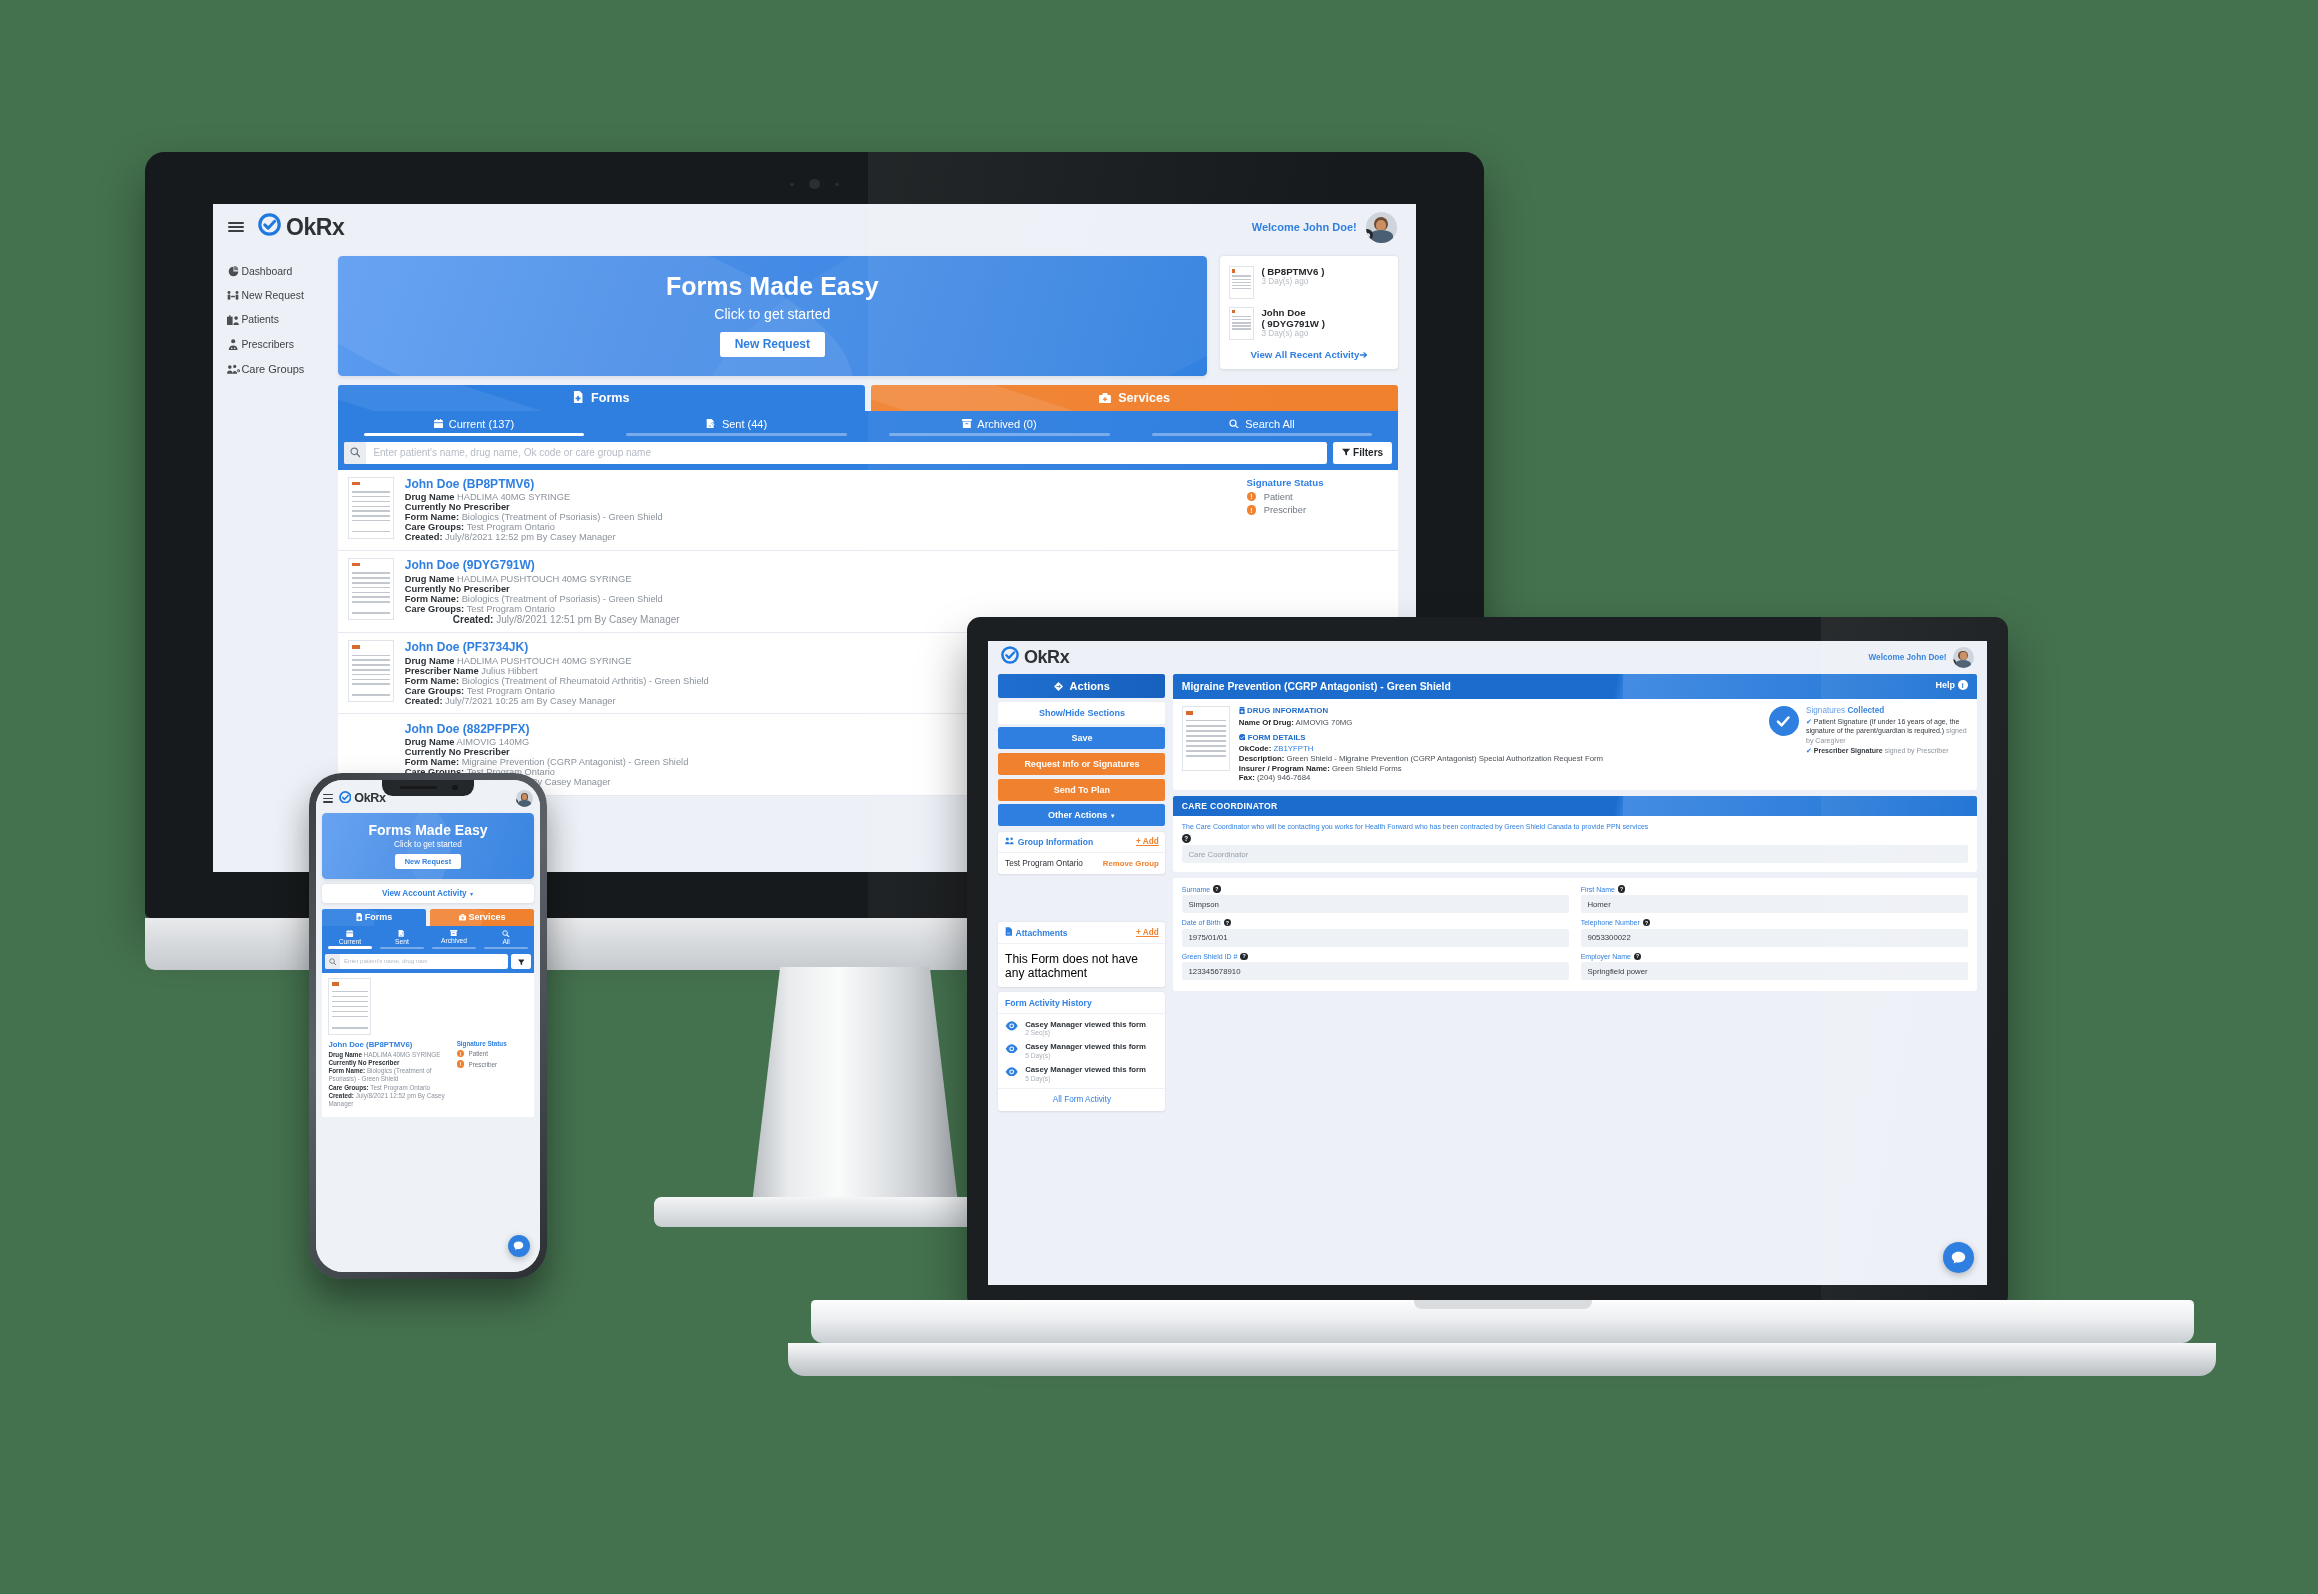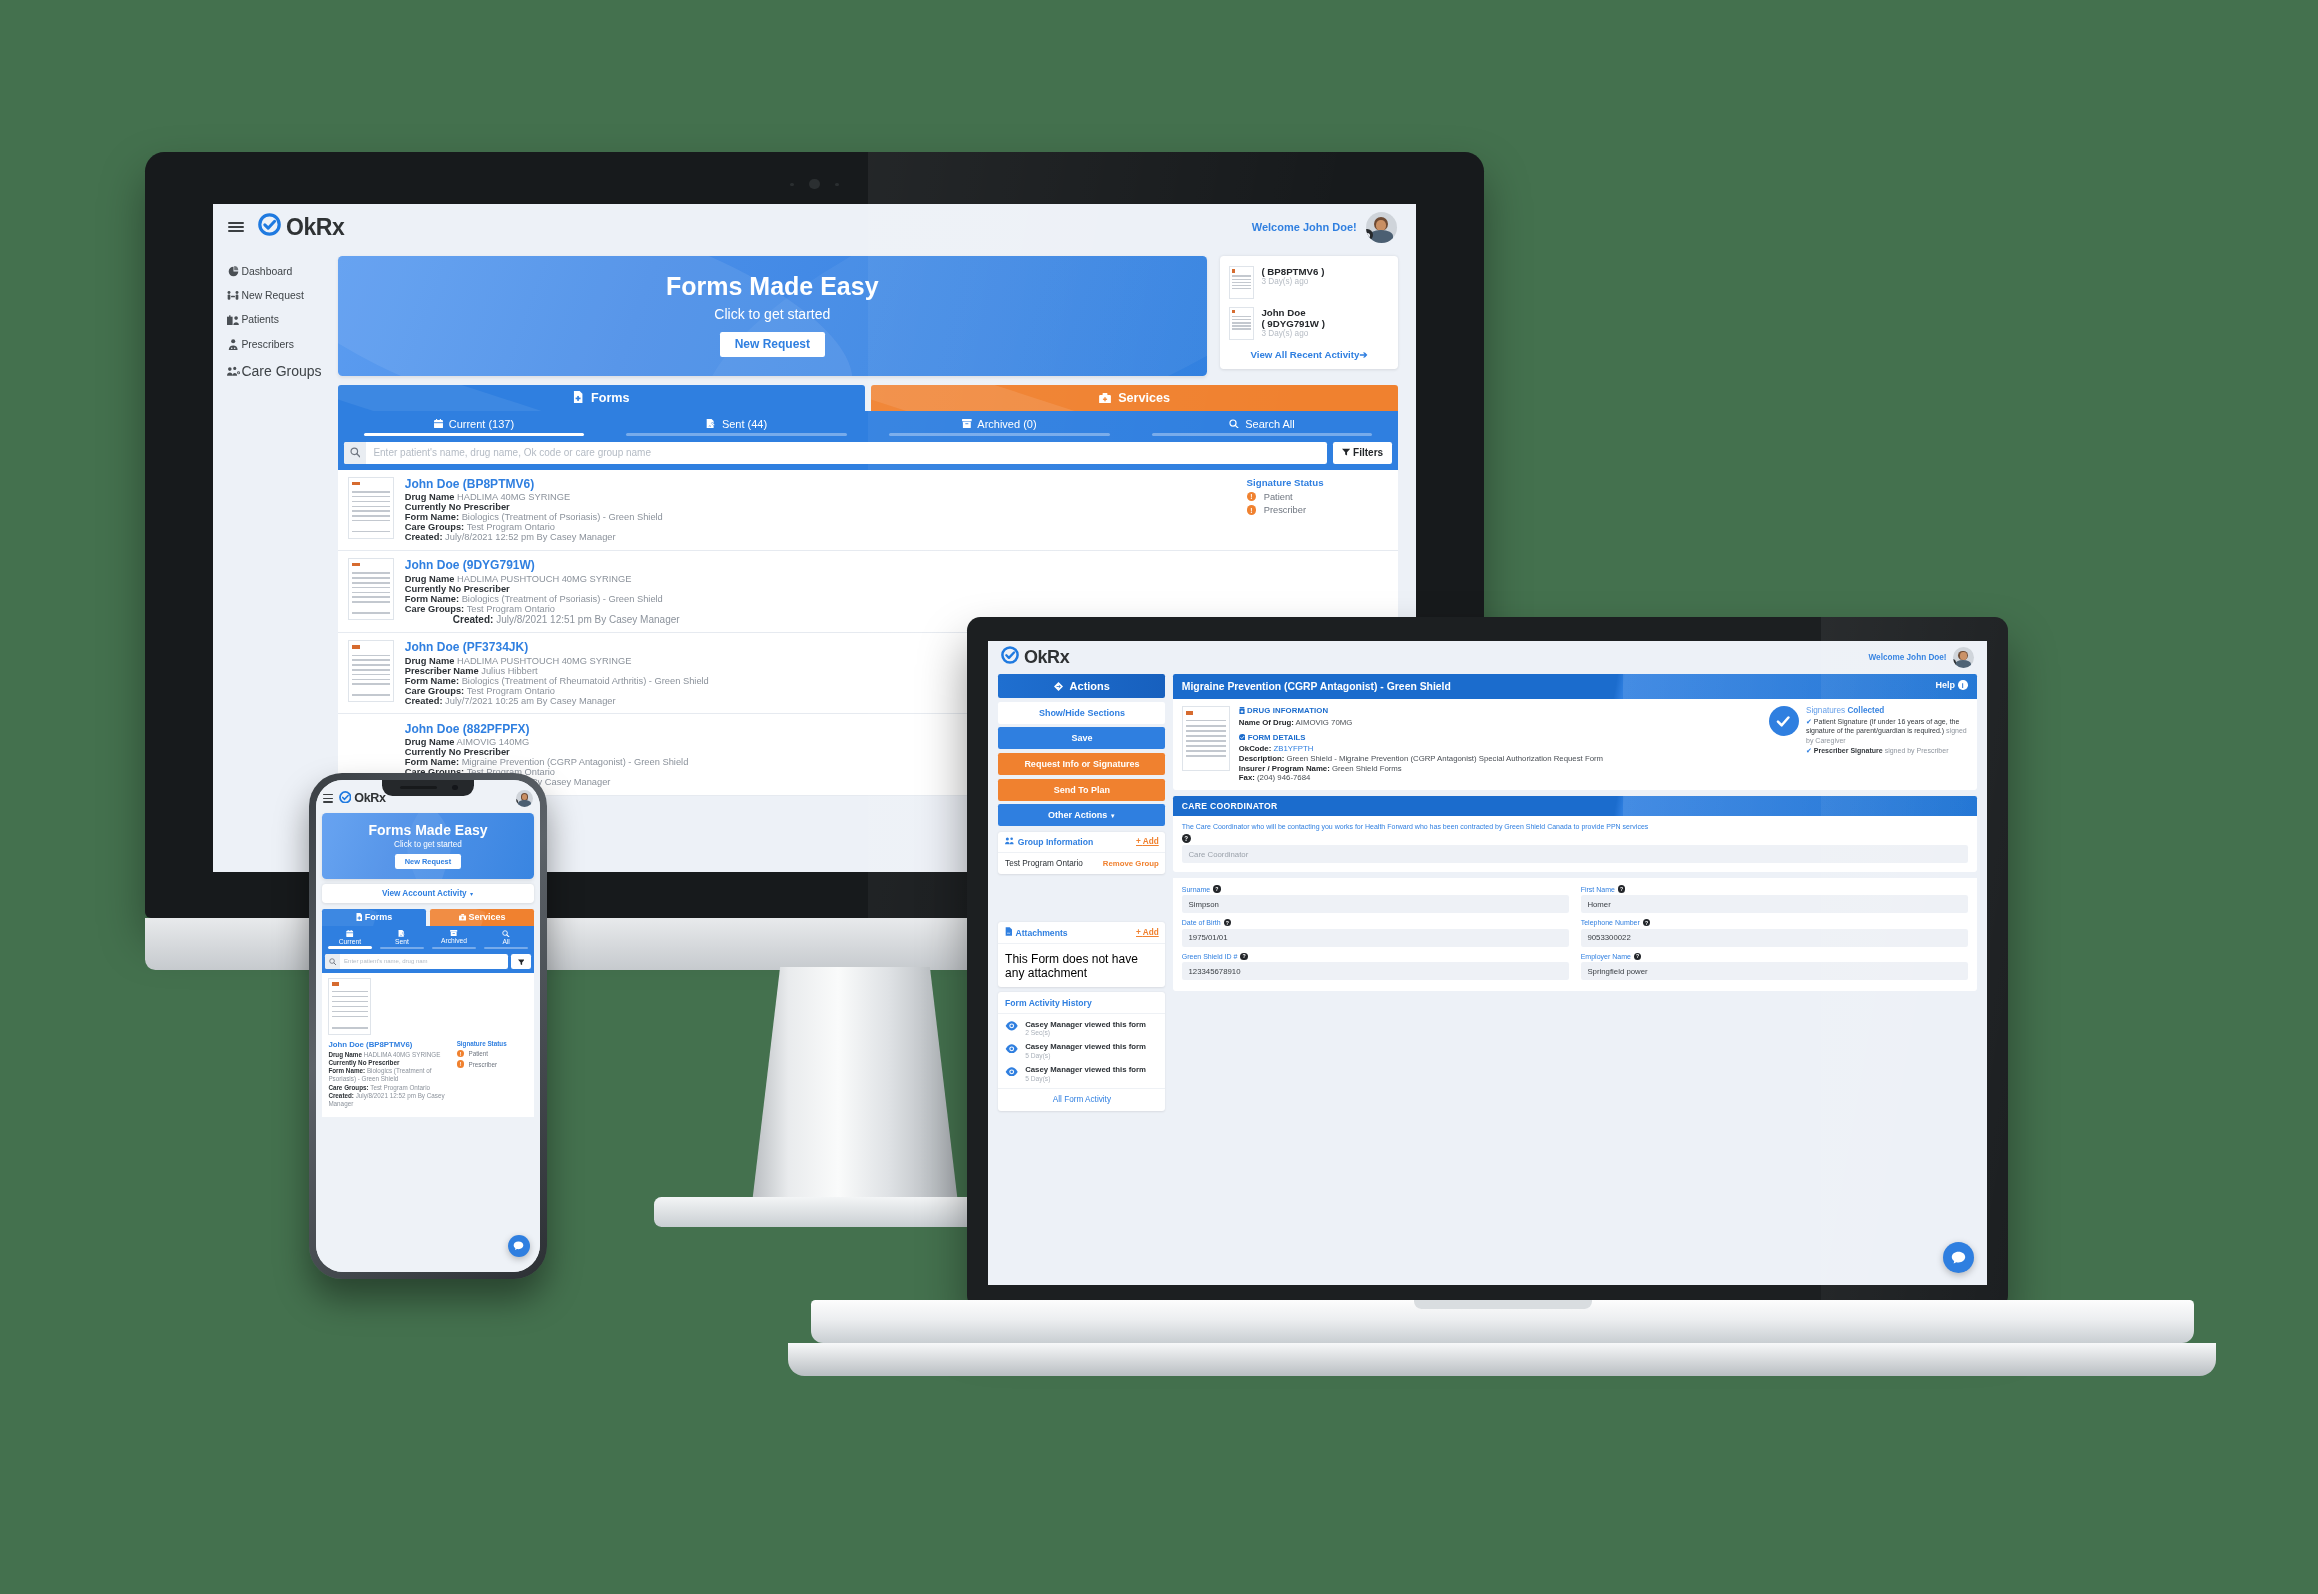--- a/index.html
+++ b/index.html
@@ -281,21 +281,21 @@
                 <span class="navicon" style="width:16.4px;">
                   <svg width="10.4" height="11" viewBox="0 0 14 15">
                       <circle cx="7" cy="3" r="2.8" fill="#4a4f54"></circle>
                       <path d="M1 15c0-4 2.7-6 6-6s6 2 6 6z" fill="#4a4f54"></path>
                       <circle cx="5" cy="12.6" r="1.1" fill="#edf1f7"></circle>
                       <circle cx="9" cy="12.6" r="1.1" fill="#edf1f7"></circle>
                     </svg>
                   </span>
                 <span>Prescribers</span>
               </div>
-              <div class="navitem" style="padding:6.7px 0;font-size:14px;align-items:center;">
+              <div class="navitem" style="padding:6.7px 0;font-size:11px;align-items:center;">
                 <span class="navicon" style="width:16.4px;">
                   <svg width="13.4" height="10.4" viewBox="0 0 19 14">
                       <circle cx="4" cy="4" r="2.6" fill="#4a4f54"></circle>
                       <circle cx="11" cy="3" r="2.2" fill="#4a4f54"></circle>
                       <path d="M0 13.5c0-3 2-4.6 4-4.6s4 1.6 4 4.6z" fill="#4a4f54"></path>
                       <path d="M7.6 13.5c0-2.7 1.7-4 3.4-4s3.4 1.3 3.4 4z" fill="#4a4f54"></path>
                       <circle cx="16.4" cy="9.3" r="2.1" fill="#4a4f54"></circle>
                       <circle cx="16.4" cy="9.3" r="0.9" fill="#edf1f7"></circle>
                     </svg>
                   </span>

